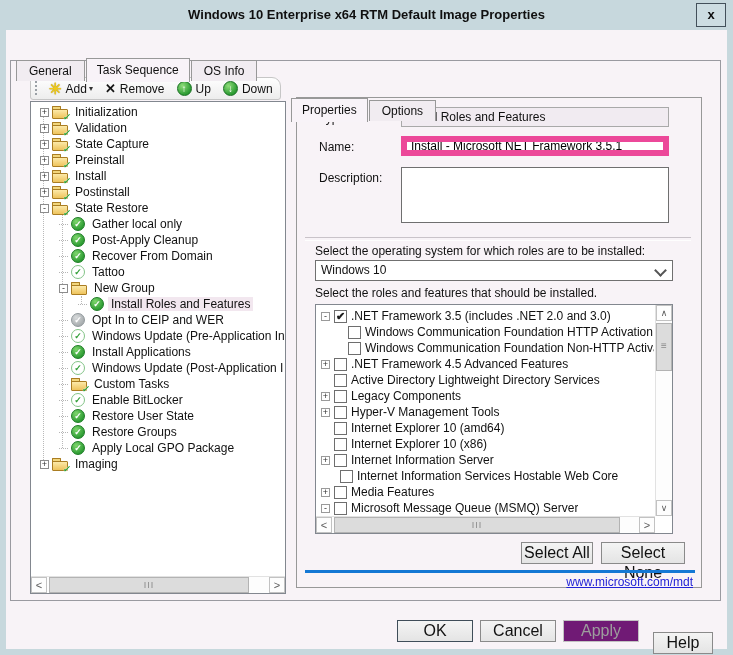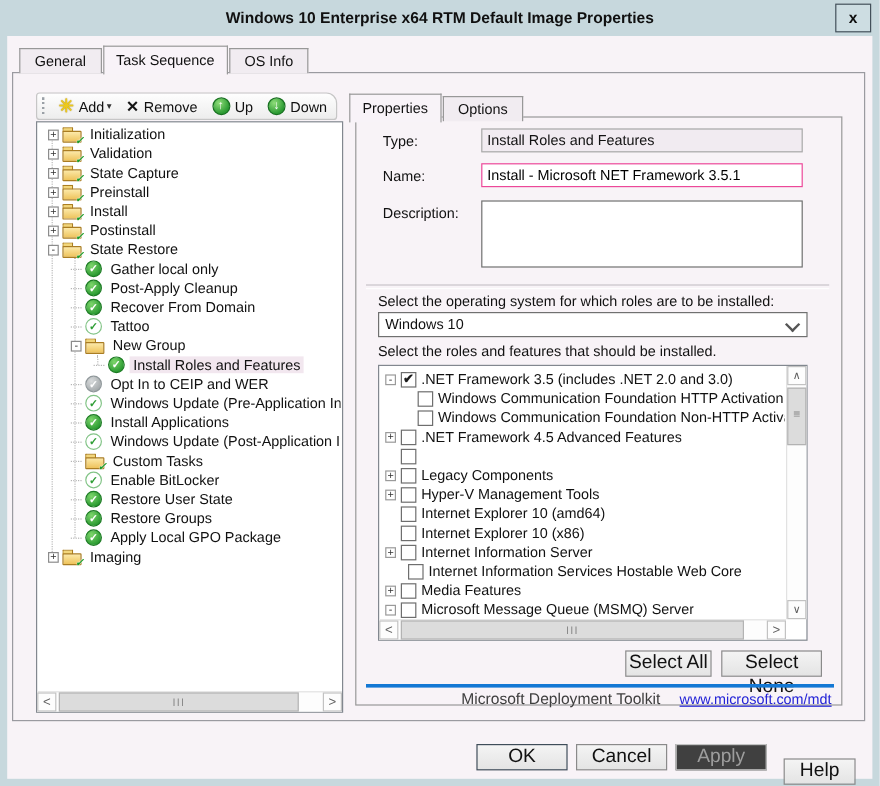--- a/index.html
+++ b/index.html
@@ -15,21 +15,21 @@
   .close-btn{position:absolute;top:3px;right:7px;width:30px;height:24px;
     border:1px solid #43505a;background:#cddde2;font-weight:bold;font-size:13px;
     line-height:22px;text-align:center;color:#0c0c0c;box-sizing:border-box;}
   
   .dialog{position:absolute;left:6px;top:30px;width:721px;height:619px;background:#f8f3f7;}
   .tabpage{position:absolute;left:4px;top:30px;width:711px;height:541px;
     border:1px solid #9a9aa0;background:#f8f3f7;box-sizing:border-box;}
   .tabstrip{position:absolute;left:10px;top:8px;z-index:6;display:flex;align-items:flex-end;}
   .tab{border:1px solid #989898;border-bottom:none;background:#f1ecf1;
     padding:3px 12px;height:14px;line-height:14px;margin-bottom:1px;margin-right:1px;}
-  .tab.active{background:#f8f3f8;padding:4px 10px 5px;height:14px;margin-bottom:0;z-index:7;}
+  .tab.active{background:#f8f3f8;padding:4px 10px 5px;height:14px;margin-bottom:0;z-index:7;margin-top:20px;}
   
   .toolbar{position:absolute;left:24px;top:47px;width:251px;height:23px;box-sizing:border-box;
     border:1px solid #c6c6c6;border-radius:3px 9px 3px 3px;
     background:linear-gradient(#fefefe,#ededed);display:flex;align-items:center;z-index:5;}
   .tb-grip{width:3px;height:15px;margin:0 6px 0 4px;
     background-image:repeating-linear-gradient(#9aa0a6 0 2px,transparent 2px 4px);width:2px;}
   .tb-item{display:flex;align-items:center;gap:4px;padding:0 6px;height:21px;cursor:default;}
   .ico-add{color:#edc91c;font-size:15px;font-weight:bold;text-shadow:0 0 1px #93791a;line-height:15px;}
   .ico-caret{font-size:8px;color:#333;margin-left:-2px;}
   .ico-remove{color:#151515;font-size:13px;font-weight:bold;line-height:13px;}
@@ -76,21 +76,21 @@
   .vsb-thumb{position:absolute;left:0;right:0;top:18px;height:48px;box-sizing:border-box;
     border:1px solid #b3b3b3;background:#dcdcdc;color:#8a8a8a;font-size:10px;line-height:44px;text-align:center;}
   
   .panel-tabs{position:absolute;left:285px;top:48px;z-index:6;display:flex;align-items:flex-end;}
   .groupbox{position:absolute;left:290px;top:67px;width:406px;height:491px;box-sizing:border-box;
     border:1px solid #989898;background:#f8f3f7;}
   .flabel{position:absolute;left:22px;}
   .field{position:absolute;left:104px;width:268px;height:20px;box-sizing:border-box;
     border:1px solid #a9a9a9;background:#f1ebf1;line-height:18px;padding:0 4px;overflow:hidden;white-space:nowrap;}
   .input{position:absolute;left:104px;width:268px;height:20px;box-sizing:border-box;
-    border:1px solid #ec4899;background:#fff;font:12px "Liberation Sans",sans-serif;padding:0 4px;}
+    border:6px solid #ec4899;background:#fff;font:12px "Liberation Sans",sans-serif;padding:0 4px;}
   .textarea{position:absolute;left:104px;width:268px;height:56px;box-sizing:border-box;
     border:1px solid #6f6f6f;background:#fff;resize:none;font:12px "Liberation Sans",sans-serif;}
   .separator{position:absolute;left:8px;right:10px;height:2px;border-top:1px solid #c9c3c9;border-bottom:1px solid #fefefe;}
   .dropdown{position:absolute;left:18px;top:162px;width:358px;height:21px;box-sizing:border-box;
     border:1px solid #707070;background:#fff;line-height:19px;padding:0 22px 0 5px;}
   .dd-chevron{position:absolute;right:7px;top:5px;width:7px;height:7px;border-left:2px solid #555;
     border-bottom:2px solid #555;transform:rotate(-45deg);}
   .listbox{position:absolute;left:18px;top:206px;width:358px;height:230px;box-sizing:border-box;
     border:1px solid #82878f;background:#fff;}
   .roles-rows{position:absolute;left:1px;top:0;right:18px;bottom:18px;overflow:hidden;padding-top:3px;}
@@ -98,21 +98,21 @@
   .role-row .lbl{overflow:hidden;}
   .checkbox{width:13px;height:13px;box-sizing:border-box;border:1px solid #6e6e6e;background:#fff;
     margin-right:4px;flex:none;font-size:11px;font-weight:bold;line-height:11px;text-align:center;color:#1c1c1c;}
   .slot{width:9px;margin-right:4px;flex:none;}
   .roles-expander{width:9px;height:9px;box-sizing:border-box;border:1px solid #9a9a9a;background:#fff;
     font-size:9px;line-height:6px;text-align:center;color:#333;margin-right:4px;flex:none;}
   
   .btn{position:absolute;height:22px;box-sizing:border-box;border:1px solid #8a8a8a;
     background:linear-gradient(#f4f4f4,#e4e4e4);text-align:center;line-height:20px;font-size:16px;color:#111;}
   .btn.default{border:1px solid #3f4d59;}
-  .btn.disabled{border-color:#c2c2c2;color:#9d9d9d;background:#404040;}
+  .btn.disabled{border-color:#c2c2c2;color:#9d9d9d;background:#701a75;}
   .blueline{position:absolute;left:8px;top:472px;width:390px;height:3px;background:#1478d4;}
   .footer{position:absolute;left:8px;right:8px;top:477px;display:flex;justify-content:flex-end;
     align-items:center;gap:16px;}
   .brand{font-size:13px;color:#3e3e3e;}
   .mdt-link{color:#2222d6;text-decoration:underline;font-size:12px;}
 </style>
 </head>
 <body>
 
 <div class="titlebar">
@@ -338,20 +338,21 @@
             <span class="lbl">Windows Communication Foundation Non-HTTP Activation</span>
           </div>
           <div class="role-row" style="padding-left: 4px;">
             <span class="roles-expander">+</span>
             <span class="checkbox"></span>
             <span class="lbl">.NET Framework 4.5 Advanced Features</span>
           </div>
           <div class="role-row" style="padding-left: 4px;">
             <span class="slot"></span>
             <span class="checkbox"></span>
+            <span class="lbl">Active Directory Lightweight Directory Services</span>
           </div>
           <div class="role-row" style="padding-left: 4px;">
             <span class="roles-expander">+</span>
             <span class="checkbox"></span>
             <span class="lbl">Legacy Components</span>
           </div>
           <div class="role-row" style="padding-left: 4px;">
             <span class="roles-expander">+</span>
             <span class="checkbox"></span>
             <span class="lbl">Hyper-V Management Tools</span>
@@ -397,21 +398,20 @@
         <div class="sb-thumb" style="left:18px;width:286px;">III</div>
         <div class="sb-btn right">&gt;</div>
       </div>
     </div>
 
     <div class="btn" style="left:224px;top:444px;width:72px;">Select All</div>
     <div class="btn" style="left:304px;top:444px;width:84px;">Select None</div>
 
     <div class="blueline"></div>
     <div class="footer">
-      <span class="brand">Microsoft Deployment Toolkit</span>
       <a class="mdt-link" href="#">www.microsoft.com/mdt</a>
     </div>
   </div>
 
   <div class="btn default" style="left:391px;top:590px;width:76px;">OK</div>
   <div class="btn" style="left:474px;top:590px;width:76px;">Cancel</div>
   <div class="btn disabled" style="left:557px;top:590px;width:76px;">Apply</div>
   <div class="btn" style="left:647px;top:590px;width:60px;margin-top:12px;">Help</div>
 </div>
 

